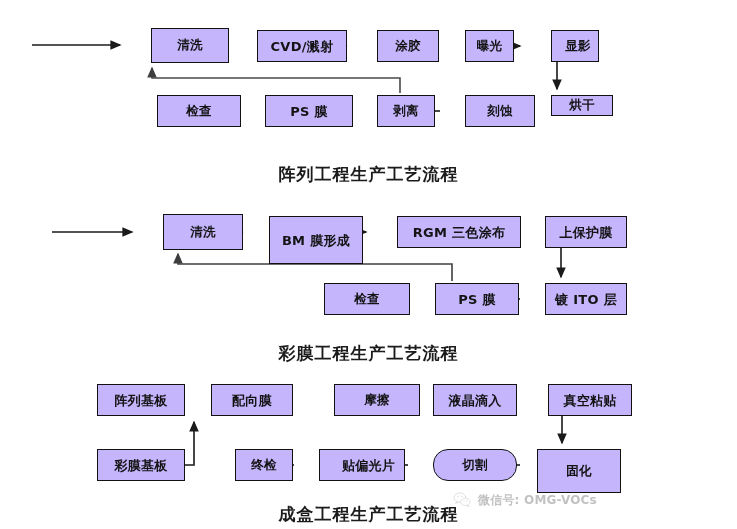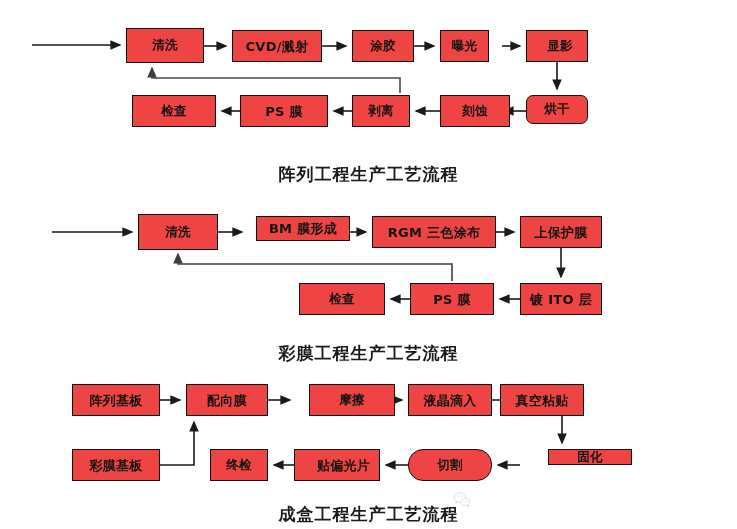--- a/index.html
+++ b/index.html
@@ -18,31 +18,32 @@
   #canvas {
     position: absolute;
     left: 0; top: 0;
     width: 737px;
     height: 529px;
   }
   .node {
     position: absolute;
     box-sizing: border-box;
     border: 1.6px solid #121212;
-    background: #ef4444;
+    background: #c4b5fd;
     display: flex;
     align-items: center;
     justify-content: center;
     text-align: center;
     font-size: 12.5px;
     font-weight: 700;
     letter-spacing: 0.3px;
     line-height: 1;
     color: #141414;
     white-space: nowrap;
+    margin-left: 25px;
   }
   .node.small { font-size: 13px; }
   .caption {
     position: absolute;
     width: 100%;
     text-align: center;
     font-size: 17px;
     font-weight: 700;
     color: #1b1b1b;
     letter-spacing: 1px;
@@ -130,60 +131,61 @@
 
       <path d="M 160,465 L 194,465 L 194,422" marker-end="url(#ah)"></path>
     </g>
   </svg>
 
   <div>
     <div class="node" style="left:126px;top:28px;width:78px;height:35px;">清洗</div>
     <div class="node small" style="left:232px;top:30px;width:90px;height:32px;">CVD/溅射</div>
     <div class="node" style="left:352px;top:30px;width:62px;height:32px;">涂胶</div>
     <div class="node" style="left:440px;top:30px;width:49px;height:32px;">曝光</div>
-    <div class="node" style="left:526px;top:30px;width:62px;height:32px;padding-left:6px;">显影</div>
-    <div class="node" style="left:526px;top:95px;width:62px;height:29px;border-radius:7px;">烘干</div>
+    <div class="node" style="left:526px;top:30px;width:48px;height:32px;padding-left:6px;">显影</div>
+    <div class="node" style="left:526px;top:95px;width:62px;height:21px;">烘干</div>
     <div class="node" style="left:440px;top:95px;width:70px;height:32px;">刻蚀</div>
     <div class="node" style="left:352px;top:95px;width:58px;height:32px;">剥离</div>
     <div class="node small" style="left:240px;top:95px;width:88px;height:32px;">PS 膜</div>
     <div class="node" style="left:132px;top:95px;width:84px;height:32px;">检查</div>
     <div class="caption" style="top:163px;">阵列工程生产工艺流程</div>
   </div>
 
   <div>
     <div class="node" style="left:138px;top:214px;width:80px;height:36px;">清洗</div>
-    <div class="node small" style="left:256px;top:216px;width:94px;height:25px;">BM 膜形成</div>
+    <div class="node small" style="left:244px;top:216px;width:94px;height:48px;">BM 膜形成</div>
     <div class="node small" style="left:372px;top:216px;width:124px;height:32px;">RGM 三色涂布</div>
     <div class="node small" style="left:520px;top:216px;width:82px;height:32px;">上保护膜</div>
     <div class="node small" style="left:520px;top:283px;width:82px;height:32px;">镀 ITO 层</div>
     <div class="node small" style="left:410px;top:283px;width:84px;height:32px;">PS 膜</div>
     <div class="node" style="left:299px;top:283px;width:86px;height:32px;">检查</div>
     <div class="caption" style="top:342px;">彩膜工程生产工艺流程</div>
   </div>
 
   <div>
     <div class="node small" style="left:72px;top:384px;width:88px;height:32px;">阵列基板</div>
     <div class="node small" style="left:186px;top:384px;width:82px;height:32px;">配向膜</div>
     <div class="node" style="left:309px;top:384px;width:86px;height:32px;">摩擦</div>
     <div class="node small" style="left:408px;top:384px;width:84px;height:32px;">液晶滴入</div>
-    <div class="node small" style="left:500px;top:384px;width:84px;height:32px;">真空粘贴</div>
-    <div class="node" style="left:548px;top:449px;width:84px;height:16px;">固化</div>
+    <div class="node small" style="left:523px;top:384px;width:84px;height:32px;">真空粘贴</div>
+    <div class="node" style="left:512px;top:449px;width:84px;height:44px;">固化</div>
     <div class="node" style="left:408px;top:449px;width:84px;height:32px;border-radius:15px;">切割</div>
     <div class="node small" style="left:294px;top:449px;width:86px;height:32px;padding-left:13px;">贴偏光片</div>
     <div class="node" style="left:210px;top:449px;width:58px;height:32px;">终检</div>
     <div class="node small" style="left:72px;top:449px;width:88px;height:32px;">彩膜基板</div>
     <div class="caption" style="top:503px;">成盒工程生产工艺流程</div>
   </div>
 
   <div class="watermark" style="left:452px;top:490px;">
     <svg class="wechat-icon" viewBox="0 0 24 24">
       <ellipse cx="9.5" cy="9" rx="7" ry="5.6" fill="none" stroke="#7a7a7a" stroke-width="1.2"></ellipse>
       <path d="M6 13.6 L4.3 16.1 L7.3 14.6 Z" fill="none" stroke="#7a7a7a" stroke-width="1.2"></path>
       <circle cx="7.3" cy="7.6" r="0.95" fill="#7a7a7a"></circle>
       <circle cx="11.6" cy="7.6" r="0.95" fill="#7a7a7a"></circle>
       <ellipse cx="16" cy="14.2" rx="5.6" ry="4.5" fill="#ffffff" stroke="#7a7a7a" stroke-width="1.2"></ellipse>
       <path d="M19 18 L20.6 20 L18 18.9 Z" fill="none" stroke="#7a7a7a" stroke-width="1.2"></path>
       <circle cx="14.3" cy="13.2" r="0.8" fill="#7a7a7a"></circle>
       <circle cx="17.8" cy="13.2" r="0.8" fill="#7a7a7a"></circle>
     </svg>
+    <span class="wm-text">微信号: OMG-VOCs</span>
   </div>
 
 </div>
 
 </body></html>

